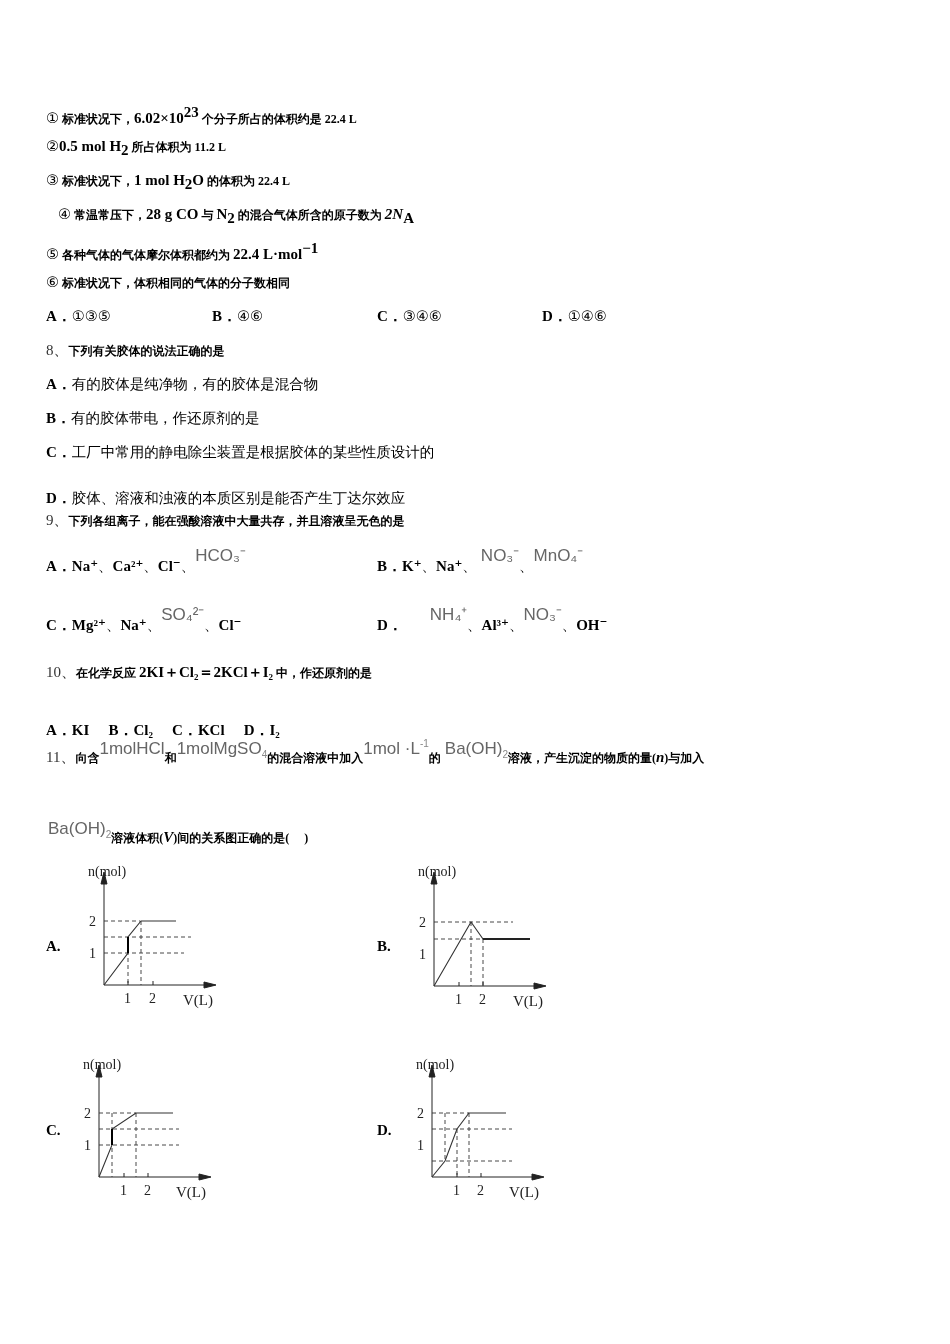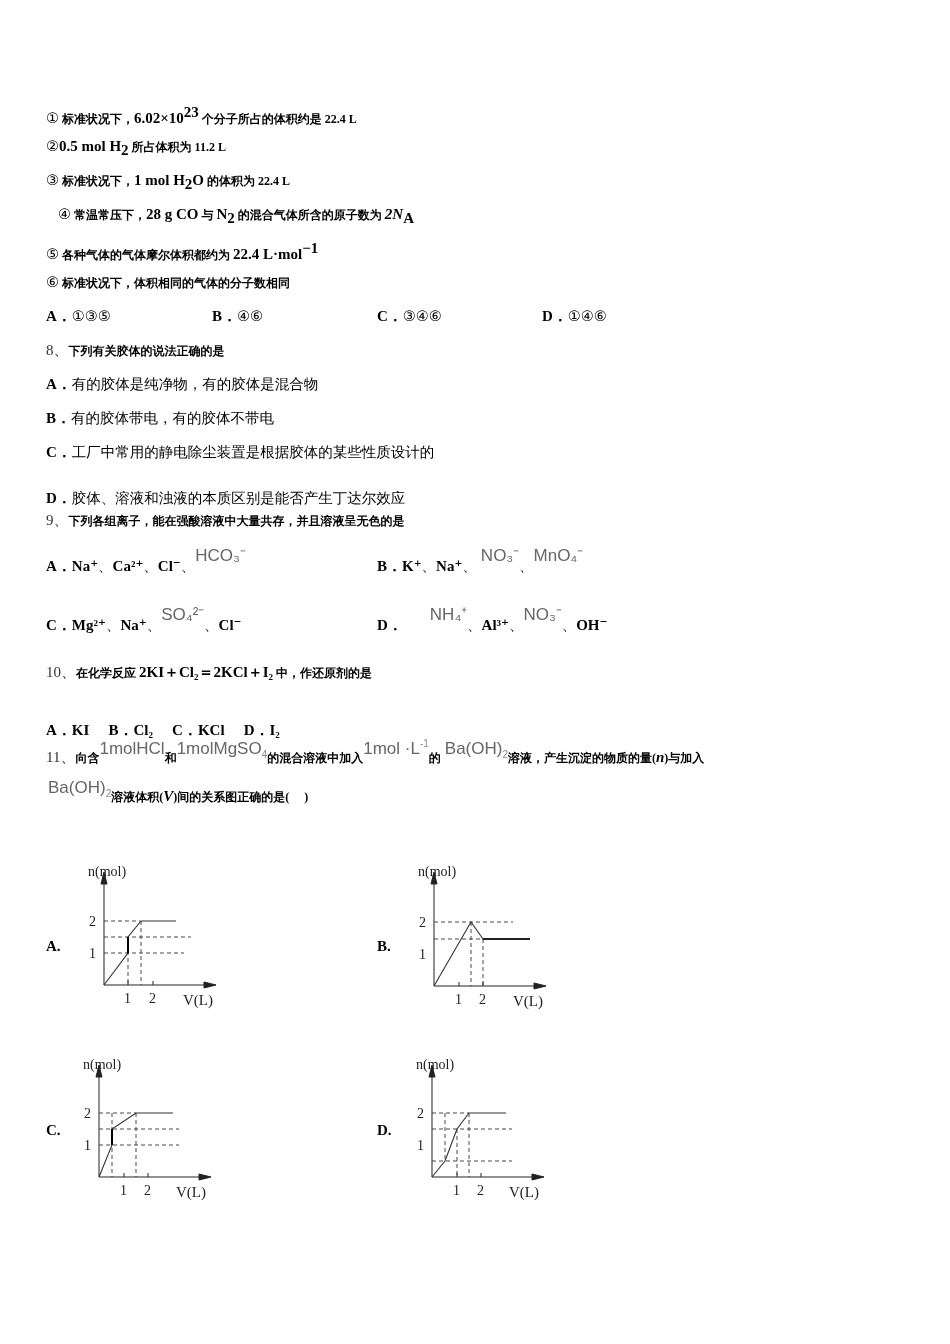--- a/index.html
+++ b/index.html
@@ -53,21 +53,21 @@
   <span class="b">D．</span><span class="cjkn">①④⑥</span>
 </div>
 
 <div class="line" style="top:340px;">
   <span class="num">8、</span><span class="cjk">下列有关胶体的说法正确的是</span>
 </div>
 <div class="line" style="top:374px;">
   <span class="b">A．</span><span class="cjkn">有的胶体是纯净物，有的胶体是混合物</span>
 </div>
 <div class="line" style="top:408px;">
-  <span class="b">B．</span><span class="cjkn">有的胶体带电，有的胶体不带电</span>
+  <span class="b">B．</span><span class="cjkn">有的胶体带电，作还原剂的是</span>
 </div>
 <div class="line" style="top:442px;">
   <span class="b">C．</span><span class="cjkn">工厂中常用的静电除尘装置是根据胶体的某些性质设计的</span>
 </div>
 <div class="line" style="top:488px;">
   <span class="b">D．</span><span class="cjkn">胶体、溶液和浊液的本质区别是能否产生丁达尔效应</span>
 </div>
 
 <div class="line" style="top:510px;">
   <span class="num">9、</span><span class="cjk">下列各组离子，能在强酸溶液中大量共存，并且溶液呈无色的是</span>
@@ -92,21 +92,21 @@
 <div class="line" style="top:720px;">
   <span><span class="b">A．</span><span class="b">KI</span></span>&nbsp;&nbsp;&nbsp;
   <span><span class="b">B．</span><span class="b">Cl₂</span></span>&nbsp;&nbsp;&nbsp;
   <span><span class="b">C．</span><span class="b">KCl</span></span>&nbsp;&nbsp;&nbsp;
   <span><span class="b">D．</span><span class="b">I₂</span></span>
 </div>
 
 <div class="line" style="top:742px;">
   <span class="num">11、</span><span class="cjk">向含</span><span class="formula" style="top:-8px;">1molHCl</span><span class="cjk">和</span><span class="formula" style="top:-8px;"><span>1molMgSO</span><sub>4</sub></span><span class="cjk">的混合溶液中加入</span><span class="formula" style="top:-8px;"><span>1mol ·L</span><sup>-1</sup></span><span class="cjk">的</span><span class="formula" style="top:-8px; margin-left:4px;"><span>Ba(OH)</span><sub>2</sub></span><span class="cjk">溶液，产生沉淀的物质的量(</span><span class="b" style="font-style:italic;">n</span><span class="cjk">)与加入</span>
 </div>
-<div class="line" style="top:786px;text-align:center;">
+<div class="line" style="top:827px;text-align:center;">
   <span class="formula" style="top:-8px; margin-left:2px;"><span>Ba(OH)</span><sub>2</sub></span><span class="cjk">溶液体积(</span><span class="b" style="font-style:italic;">V</span><span class="cjk">)间的关系图正确的是(　 )</span>
 </div>
 
 <div class="chart-label" style="left:46px; top:938px;">A.</div>
 <div class="chart-label" style="left:377px; top:938px;">B.</div>
 <div class="chart-label" style="left:46px; top:1122px;">C.</div>
 <div class="chart-label" style="left:377px; top:1122px;">D.</div>
 
 <svg class="chart" style="left:80px; top:862px;" width="150" height="150" viewBox="0 0 150 150">
   <g stroke="#222" fill="none" stroke-width="1">

